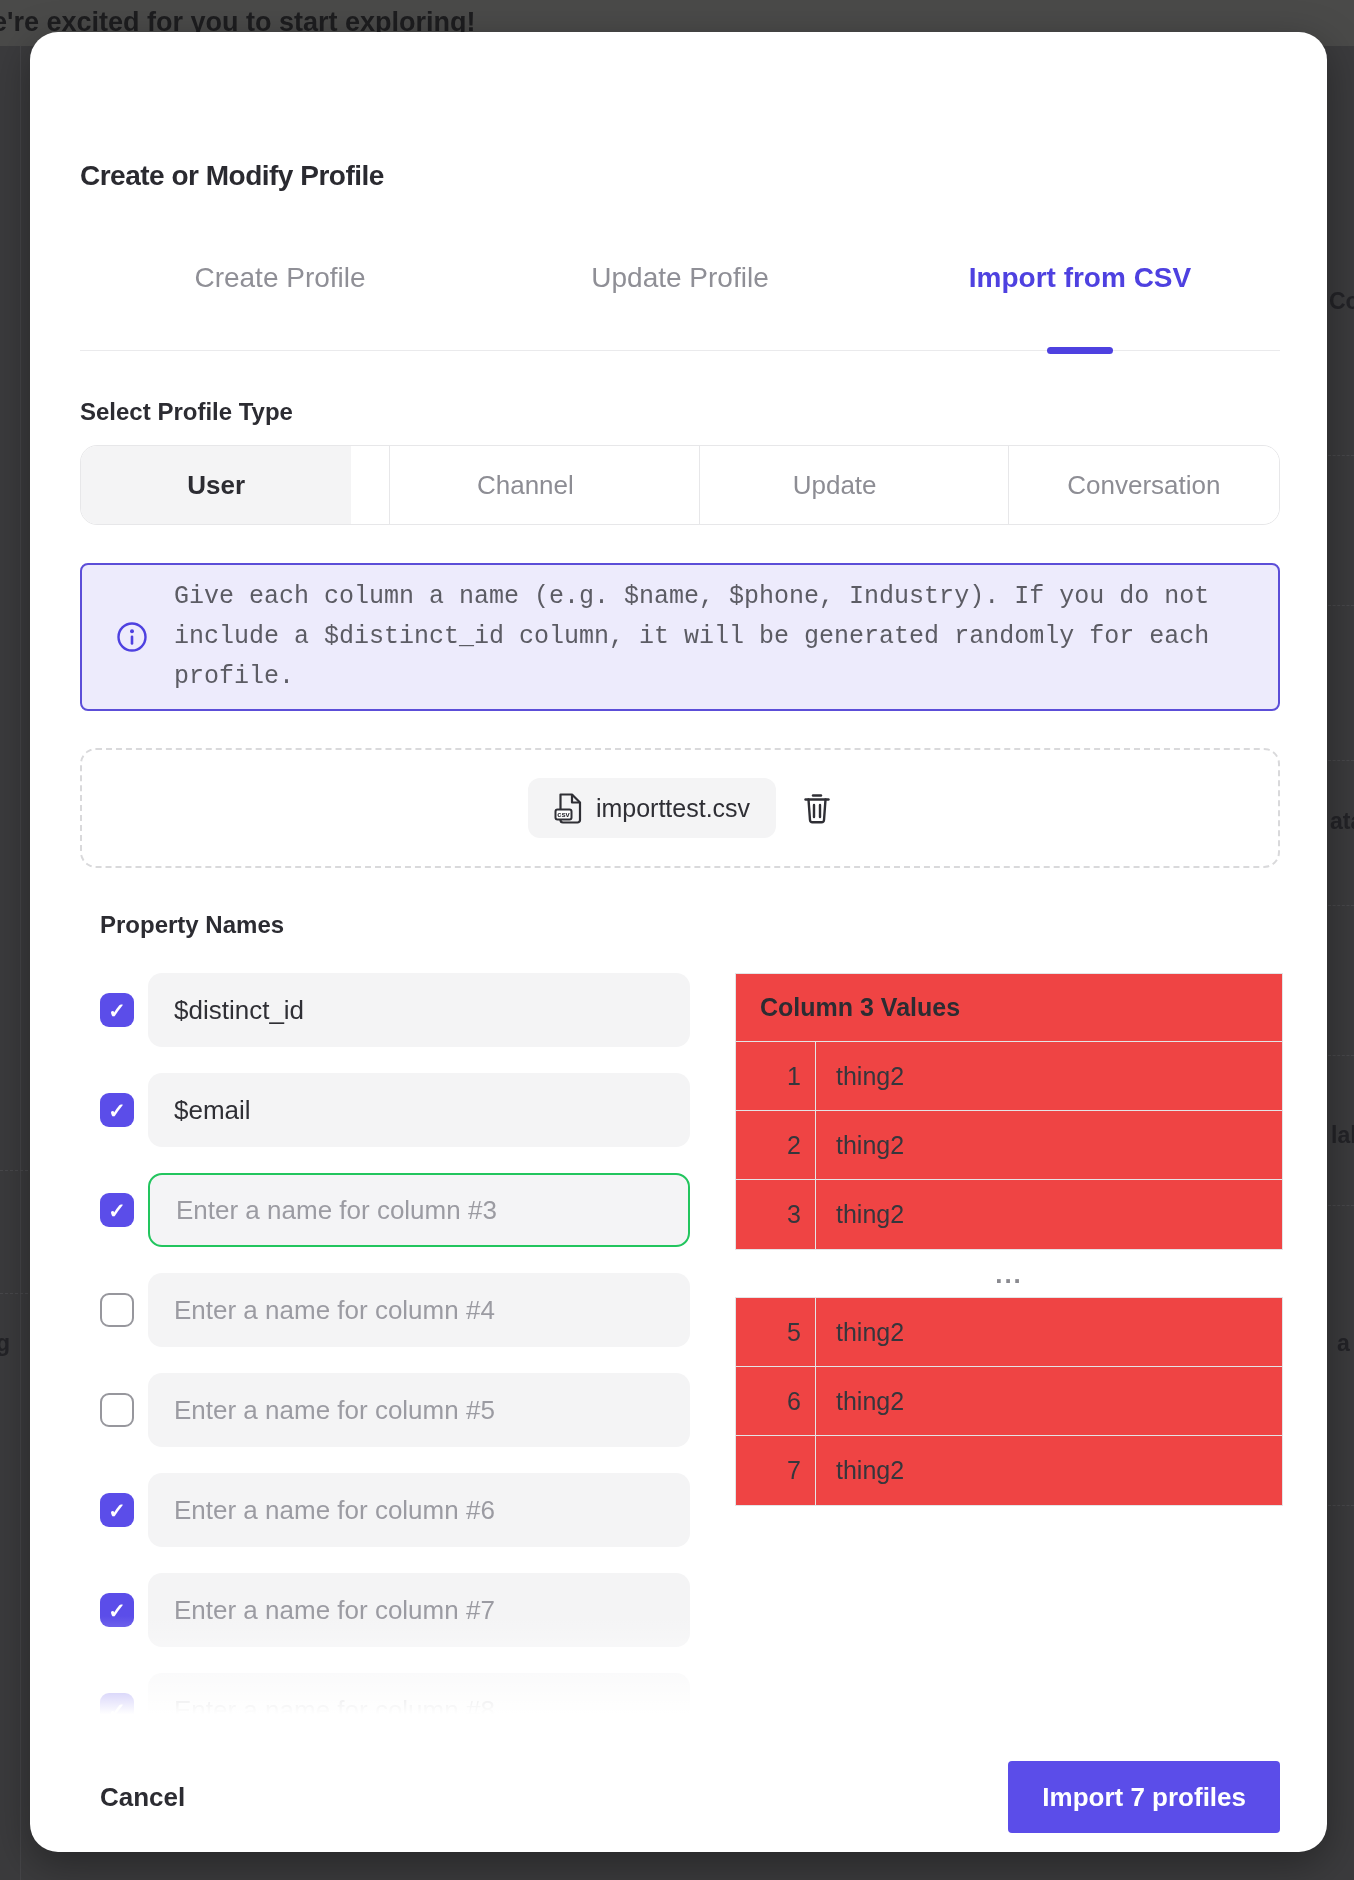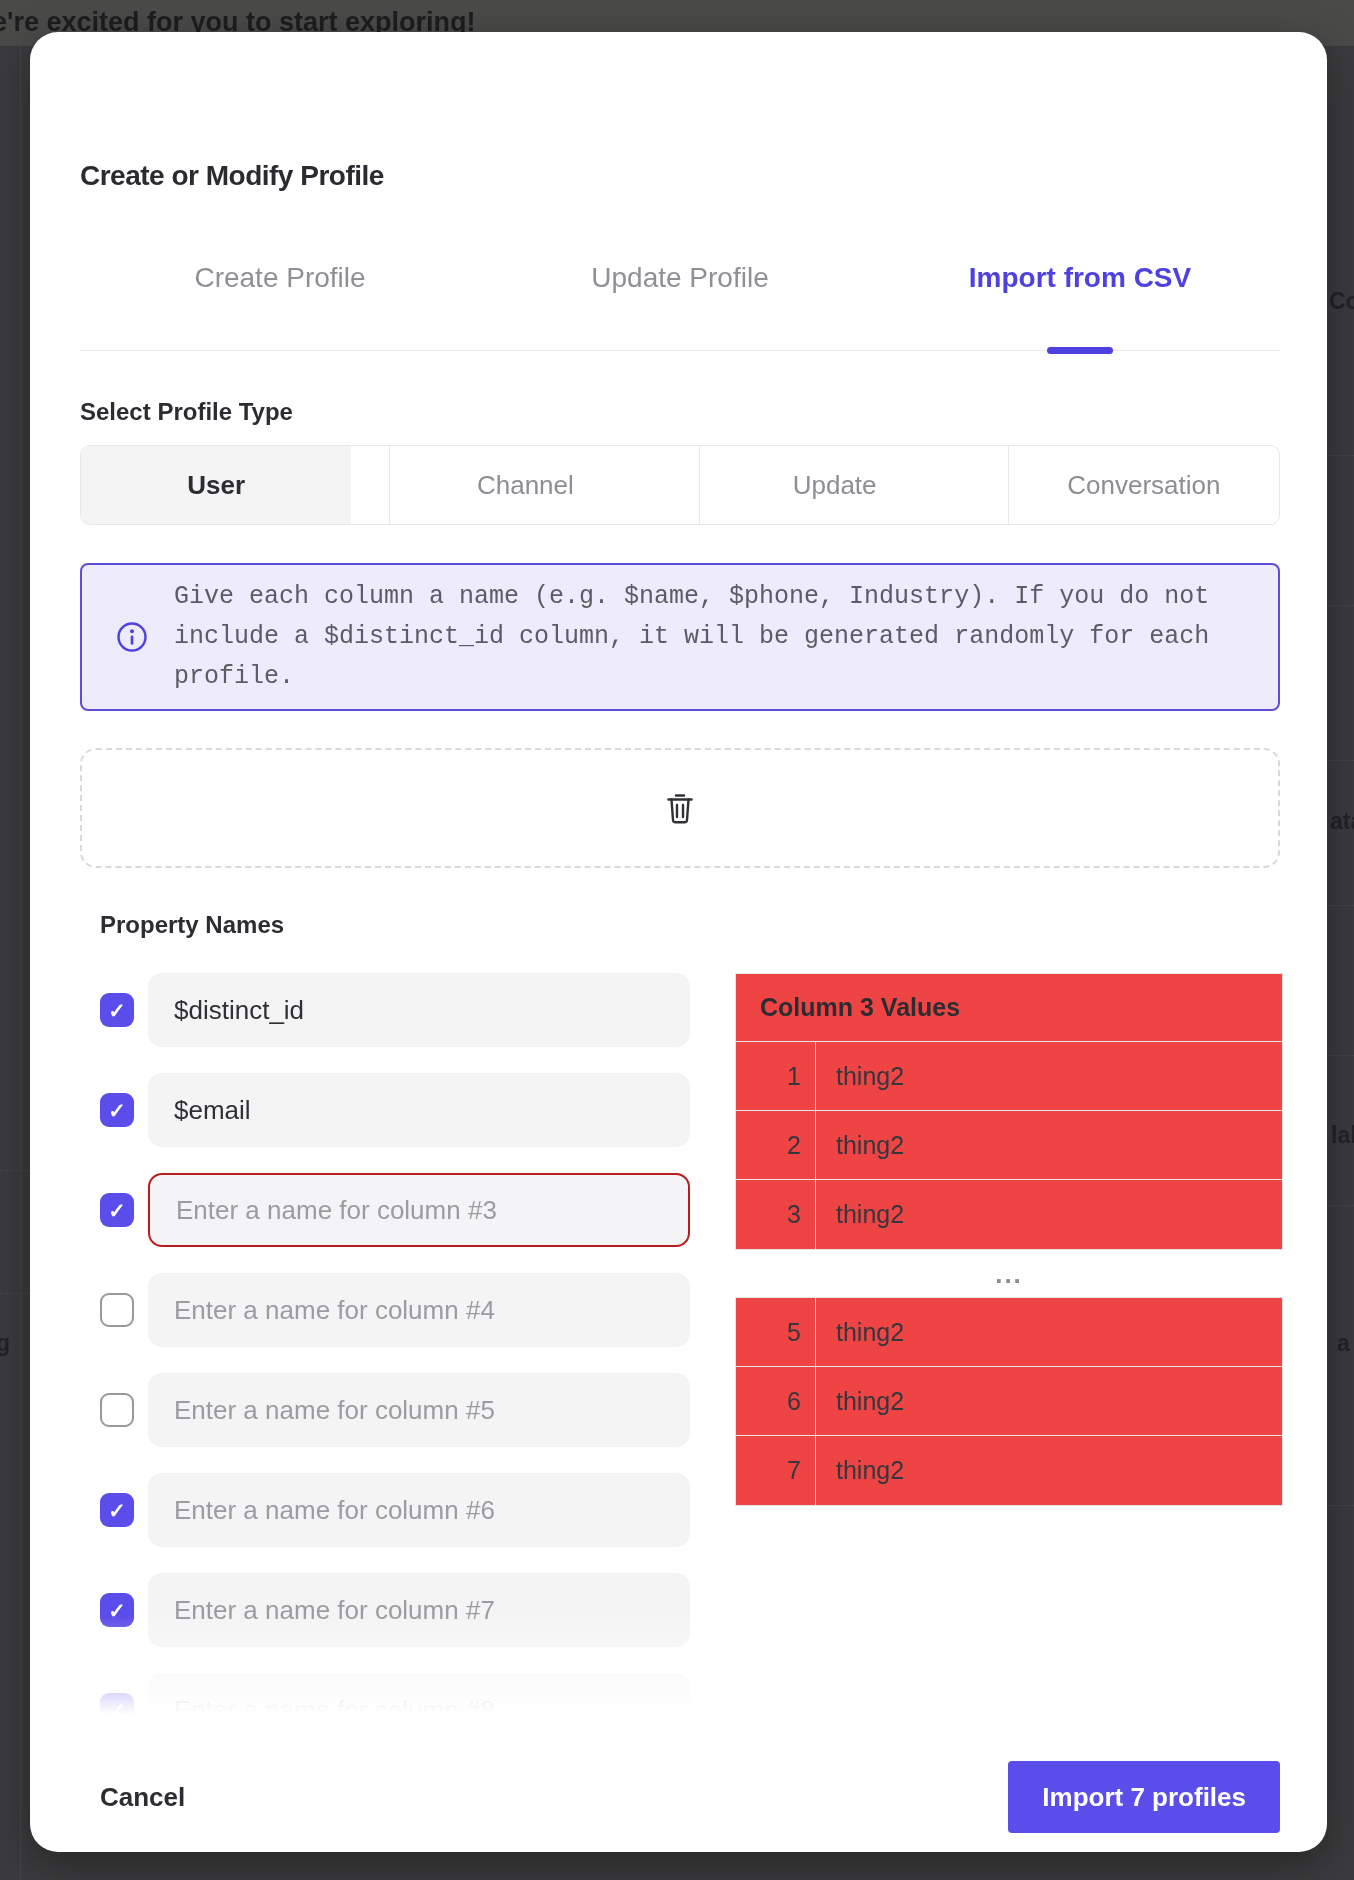--- a/index.html
+++ b/index.html
@@ -64,21 +64,21 @@
     background: #4e41e0;
   }
 
   
   .section-label {
     margin-top: 47px; font-size: 24px; font-weight: 700; color: #2c2c32;
     line-height: 28px;
   }
   .segmented {
     margin-top: 19px; height: 80px; display: flex;
-    border: 1px solid #e7e7e9; border-radius: 10px; overflow: hidden;
+    border: 1px solid #e7e7e9; border-radius: 17px; overflow: hidden;
     background: #fff;
     gap: 38px;
   }
   .seg {
     flex: 1; display: flex; align-items: center; justify-content: center;
     font-size: 26px; color: #8d8d94; background: #fff;
     border-left: 1px solid #e7e7e9; cursor: pointer;
   }
   .seg:first-child { border-left: none; }
   .seg.active { background: #f4f4f5; color: #2c2c32; font-weight: 700; }
@@ -129,21 +129,21 @@
   .cb.checked { background: #5b4de9; }
   .cb.checked .tick { color: #fff; font-size: 21px; font-weight: 700; line-height: 1; }
   .cb.unchecked { background: #fff; border: 2px solid #97979d; }
   .pinput {
     flex: 1; height: 74px; border: none; outline: none;
     background: #f4f4f5; border-radius: 14px; padding: 0 26px;
     font-family: "Liberation Sans", sans-serif;
     font-size: 26px; color: #2f2f35;
   }
   .pinput::placeholder { color: #9b9ba2; opacity: 1; }
-  .pinput.focused { border: 2px solid #b91c1c; background: #f4f4f6; }
+  .pinput.focused { border: 2px solid #22c55e; background: #f4f4f6; }
 
   
   .vcol { margin-left: 45px; width: 548px; flex: none; }
   .vtable { border: 1px solid #e4e4e6; background: #ef4444; }
   .vheader {
     height: 68px; display: flex; align-items: center; padding: 0 24px;
     font-size: 25px; font-weight: 600; color: #2c2c32;
     border-bottom: 1px solid #e4e4e6;
   }
   .vrow { display: flex; height: 69px; border-bottom: 1px solid #e4e4e6; }
@@ -234,20 +234,31 @@
           <svg width="32" height="32" viewBox="0 0 32 32" fill="none">
             <circle cx="16" cy="16" r="13.5" stroke="#4e41e0" stroke-width="2.4"></circle>
             <circle cx="16" cy="10.2" r="2" fill="#4e41e0"></circle>
             <rect x="14.7" y="14.4" width="2.6" height="9.4" rx="1.3" fill="#4e41e0"></rect>
           </svg>
         </span>
         <div class="info-text">Give each column a name (e.g. $name, $phone, Industry). If you do not include a $distinct_id column, it will be generated randomly for each profile.</div>
       </div>
 
       <div class="drop-zone">
+        <div class="file-chip">
+          <span style="display:flex;">
+            <svg width="29" height="33" viewBox="0 0 29 33" fill="none">
+              <path d="M6.5 2.5 H18 L26 10.5 V28 a2.5 2.5 0 0 1 -2.5 2.5 H9 a2.5 2.5 0 0 1 -2.5 -2.5 Z" stroke="#2f2f35" stroke-width="2.2" stroke-linejoin="round"></path>
+              <path d="M18 2.5 V10.5 H26" stroke="#2f2f35" stroke-width="2.2" stroke-linejoin="round"></path>
+              <rect x="1.5" y="17.5" width="16" height="10" rx="2" fill="#ffffff" stroke="#2f2f35" stroke-width="2"></rect>
+              <text x="9.5" y="25.4" text-anchor="middle" font-family="Liberation Sans, sans-serif" font-size="7.5" font-weight="700" fill="#2f2f35">csv</text>
+            </svg>
+          </span>
+          <span>importtest.csv</span>
+        </div>
         <button class="icon-btn">
           <span style="display:flex;">
             <svg width="30" height="34" viewBox="0 0 30 34" fill="none" stroke="#2f2f35" stroke-width="2.4" stroke-linecap="round" stroke-linejoin="round">
               <path d="M11 4.5 H19"></path>
               <path d="M3.5 8.5 H26.5"></path>
               <path d="M6.5 8.5 L8 29 a2.5 2.5 0 0 0 2.5 2.3 h9 A2.5 2.5 0 0 0 22 29 L23.5 8.5"></path>
               <path d="M12 14 V26"></path>
               <path d="M18 14 V26"></path>
             </svg>
           </span>

